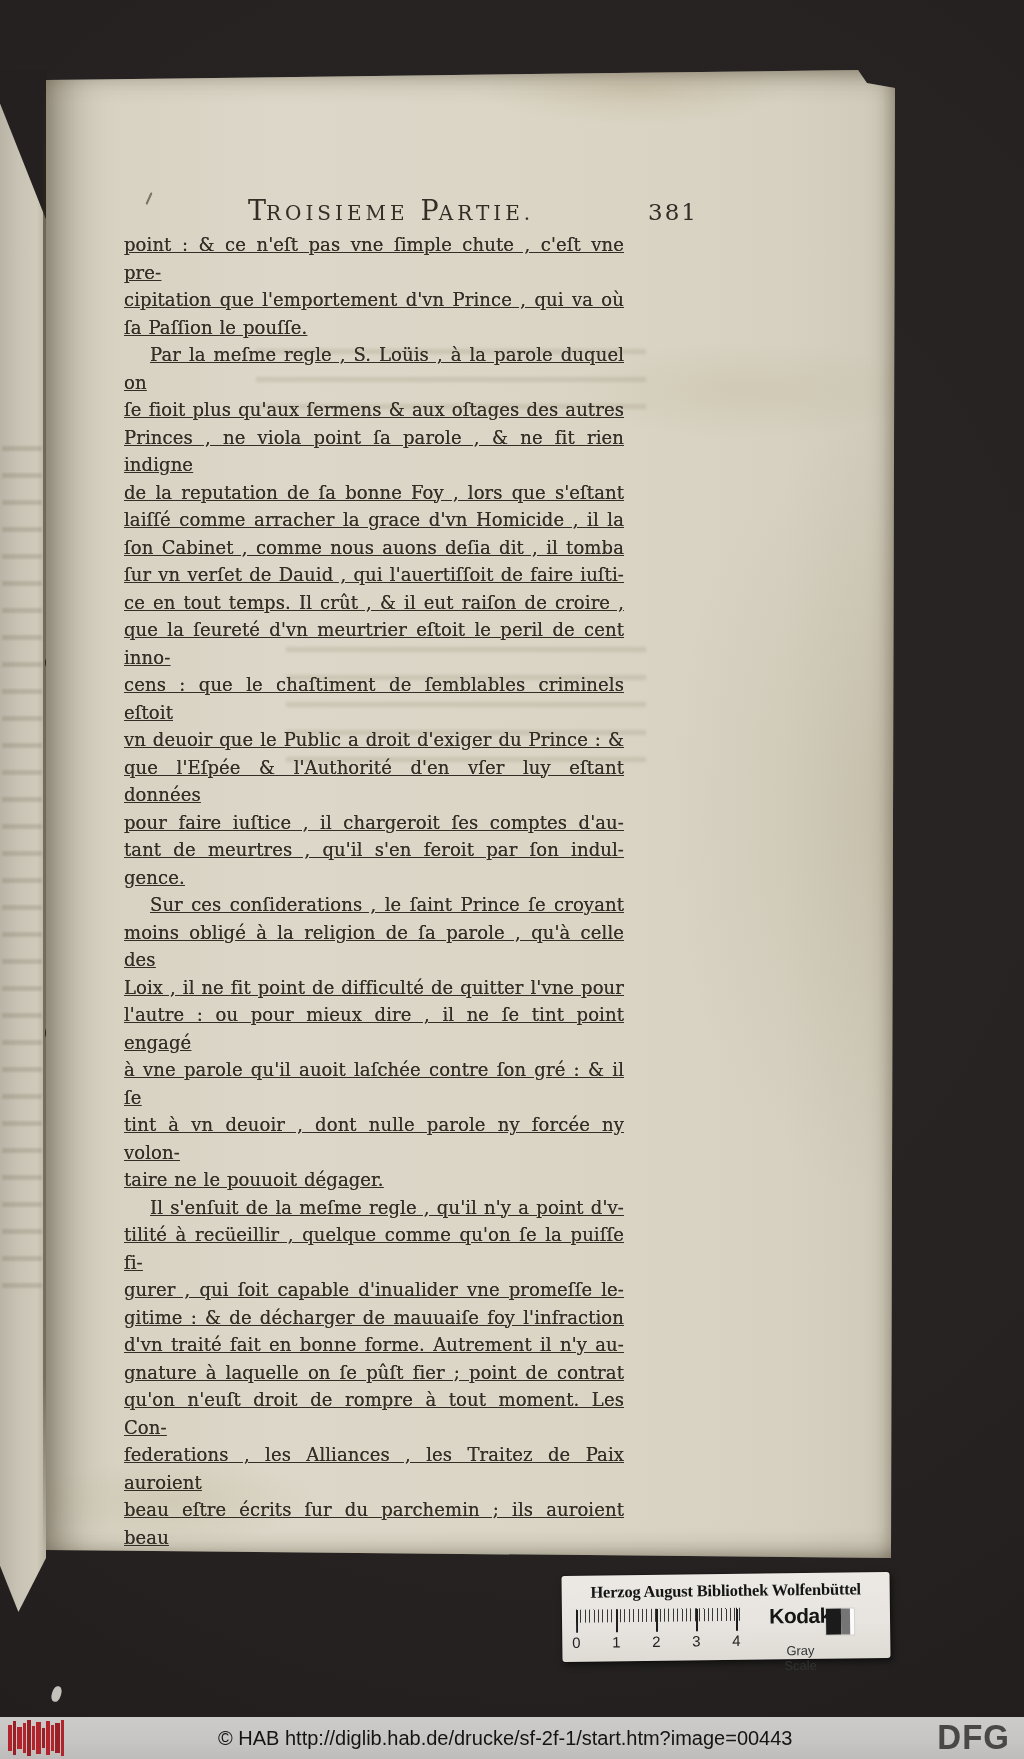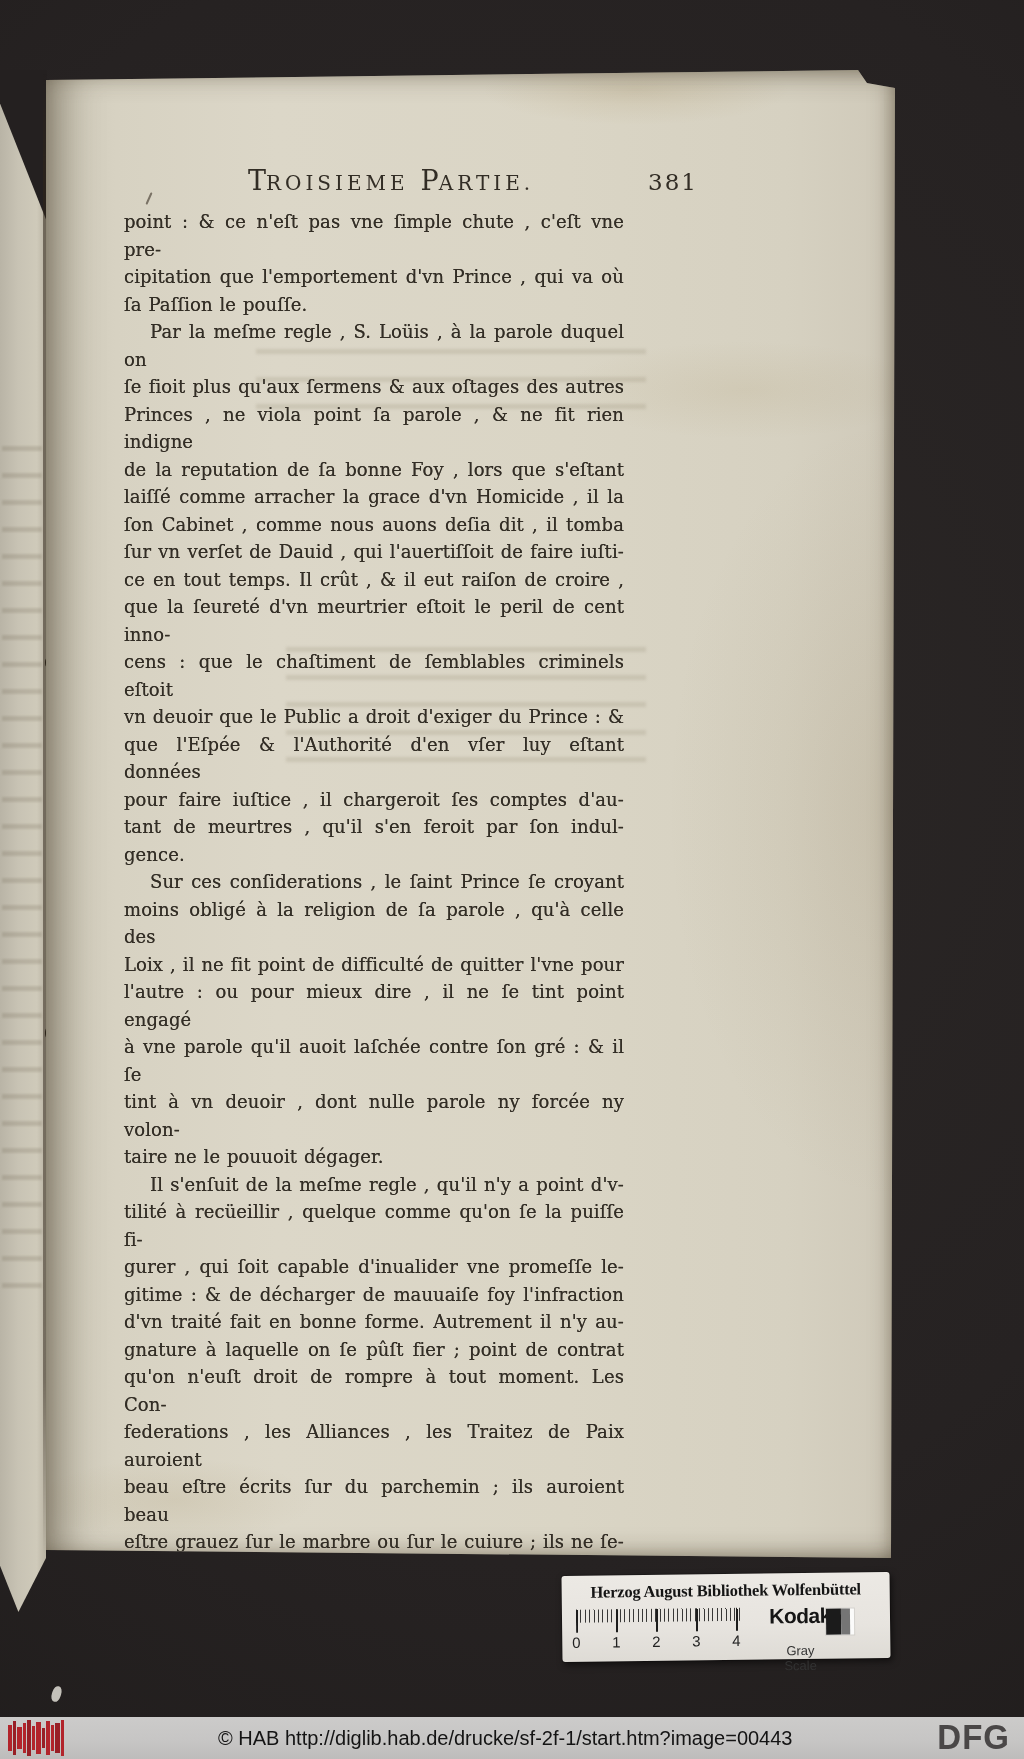--- a/index.html
+++ b/index.html
@@ -59,34 +59,34 @@
     filter:blur(1.5px);
   }
   .g1{left:210px;top:262px;width:390px;height:96px;}
   .g2{left:240px;top:560px;width:360px;height:140px;}
   .ink-mark{
     position:absolute;left:102px;top:122px;width:2px;height:13px;
     background:rgba(60,50,38,.6);transform:rotate(24deg);border-radius:1px;
   }
   
   .textblock{
-    position:absolute;left:78px;top:96px;width:500px;
+    position:absolute;left:78px;top:126px;width:500px;
     color:#322d25;
   }
   .header{
     position:relative;height:32px;text-align:center;padding-left:34px;
     white-space:nowrap;
   }
   .hc{font-size:27px;line-height:30px;}
   .hs{font-size:20px;letter-spacing:4px;line-height:30px;}
   .hword2{margin-left:12px;}
   .pagenum{
     position:absolute;left:524px;top:3px;font-size:23px;letter-spacing:2px;
   }
-  .lines{margin-top:10px;}
+  .lines{margin-top:3px;text-decoration:underline;}
   .tl{
     font-size:18px;line-height:27.5px;
     text-align:justify;text-align-last:justify;
     letter-spacing:.1px;word-spacing:1px;white-space:normal;
     text-shadow:0 0 .4px rgba(50,45,37,.8);
   }
   .tl.end{text-align-last:left;}
   .tl.start{text-indent:26px;}
   .catchword{
     margin-top:3px;text-align:right;padding-right:52px;

